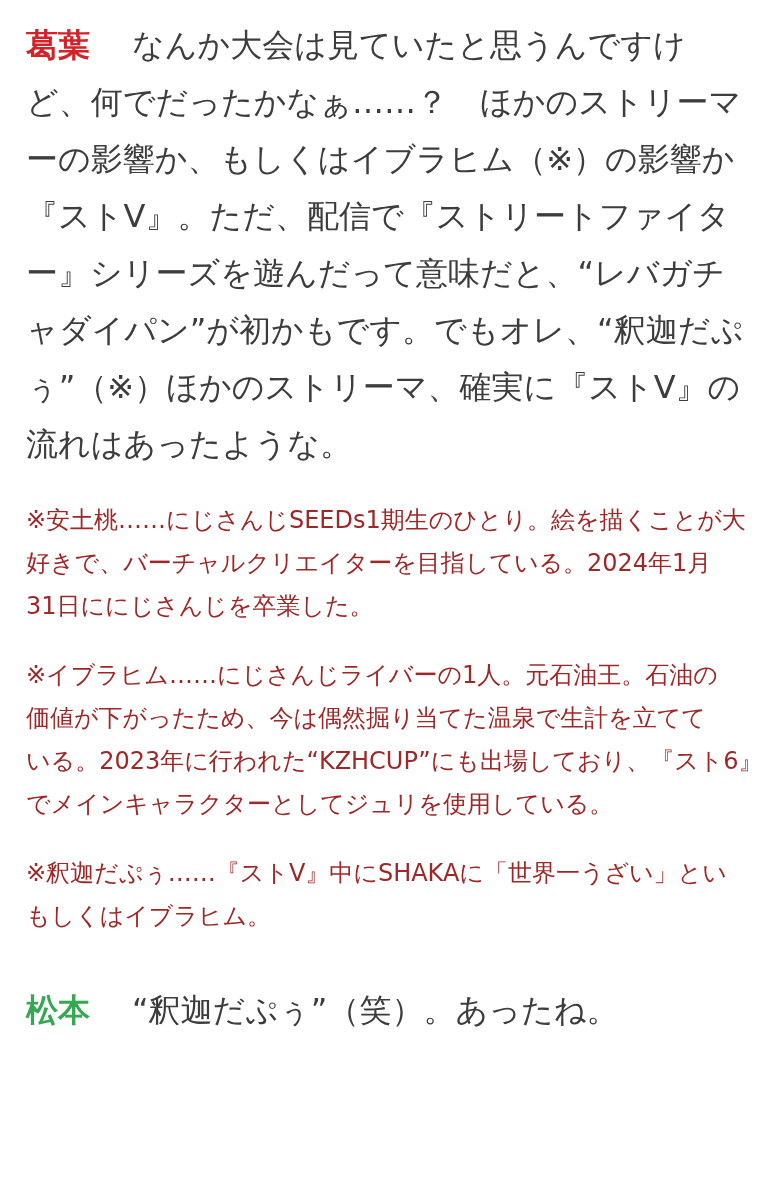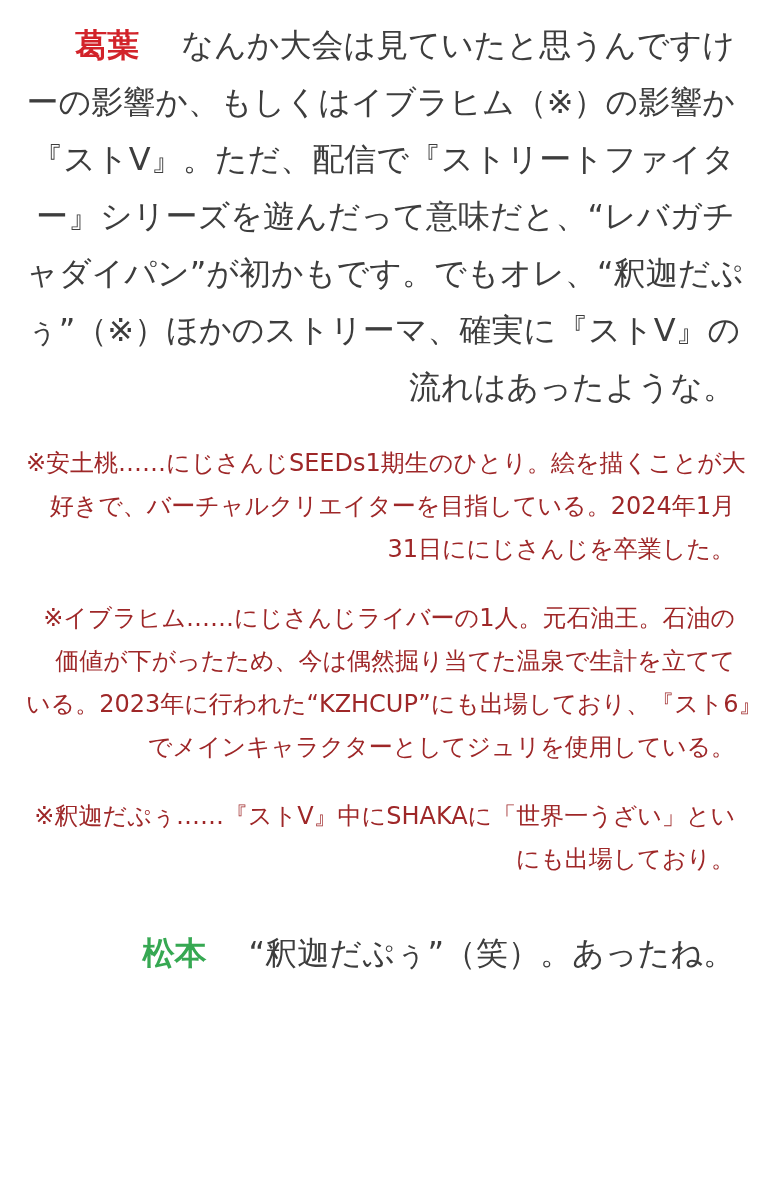--- a/index.html
+++ b/index.html
@@ -2,21 +2,21 @@
 <html lang="ja" style="--speaker-red: #d2232a; --speaker-green: #36a852; --note-red: #9e2728; --body-text: #3d3d3d; --page-bg: #ffffff;"><head>
 <meta charset="utf-8">
 <style>
   :root {
     --speaker-red: #d2232a;
     --speaker-green: #36a852;
     --note-red: #9e2728;
     --body-text: #3d3d3d;
     --page-bg: #ffffff;
   }
-  * { margin: 0; padding: 0; box-sizing: border-box; text-align: right; }
+  * { margin: 0; padding: 0; box-sizing: border-box; }
   html, body {
     width: 761px;
     height: 1199px;
     background: var(--page-bg);
     overflow: hidden;
     font-family: "DejaVu Sans", "Liberation Sans", sans-serif;
     color: var(--body-text);
   }
   .article {
     padding: 17px 26px 0 26px;
@@ -46,20 +46,21 @@
   .note .line { display: block; white-space: nowrap; }
   .dialogue-last { margin-top: 44px; }
 </style>
 </head>
 <body>
 
 <article class="article">
 
   <p class="dialogue">
     <span class="line"><span class="speaker speaker-red">葛葉</span><span>なんか大会は見ていたと思うんですけ</span></span>
+    <span class="line">ど、何でだったかなぁ……？　ほかのストリーマ</span>
     <span class="line">ーの影響か、もしくはイブラヒム（※）の影響か</span>
     <span class="line">『ストV』。ただ、配信で『ストリートファイタ</span>
     <span class="line">ー』シリーズを遊んだって意味だと、“レバガチ</span>
     <span class="line">ャダイパン”が初かもです。でもオレ、“釈迦だぷ</span>
     <span class="line">ぅ”（※）ほかのストリーマ、確実に『ストV』の</span>
     <span class="line">流れはあったような。</span>
   </p>
 
   <p class="note">
     <span class="line">※安土桃……にじさんじSEEDs1期生のひとり。絵を描くことが大</span>
@@ -69,20 +70,20 @@
 
   <p class="note">
     <span class="line">※イブラヒム……にじさんじライバーの1人。元石油王。石油の</span>
     <span class="line">価値が下がったため、今は偶然掘り当てた温泉で生計を立てて</span>
     <span class="line">いる。2023年に行われた“KZHCUP”にも出場しており、『スト6』</span>
     <span class="line">でメインキャラクターとしてジュリを使用している。</span>
   </p>
 
   <p class="note">
     <span class="line">※釈迦だぷぅ……『ストV』中にSHAKAに「世界一うざい」とい</span>
-    <span class="line">にも出場しており。</span>
+    <span class="line">もしくはイブラヒム。</span>
   </p>
 
   <p class="dialogue dialogue-last">
     <span class="line"><span class="speaker speaker-green">松本</span><span>“釈迦だぷぅ”（笑）。あったね。</span></span>
   </p>
 
 </article>
 
 </body></html>

